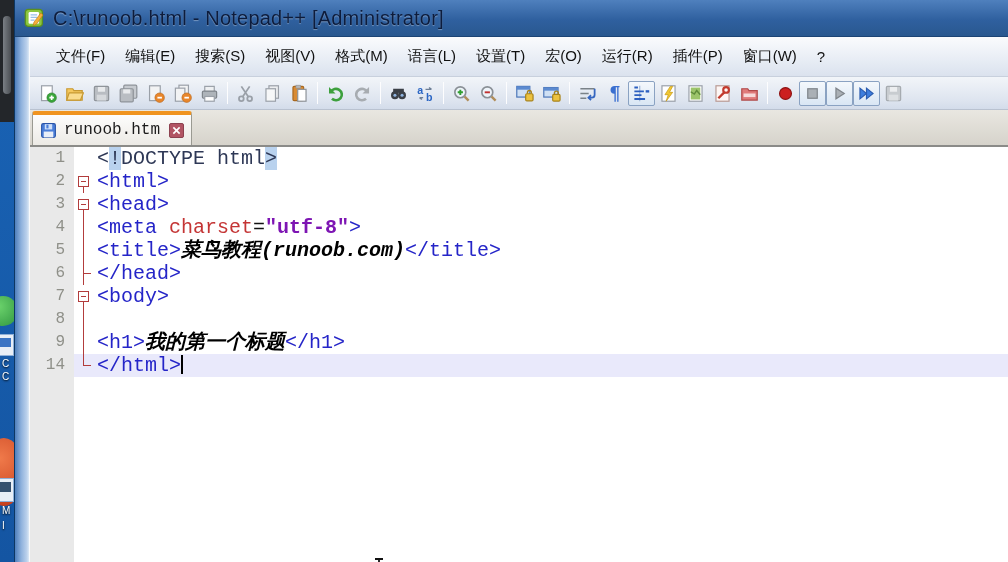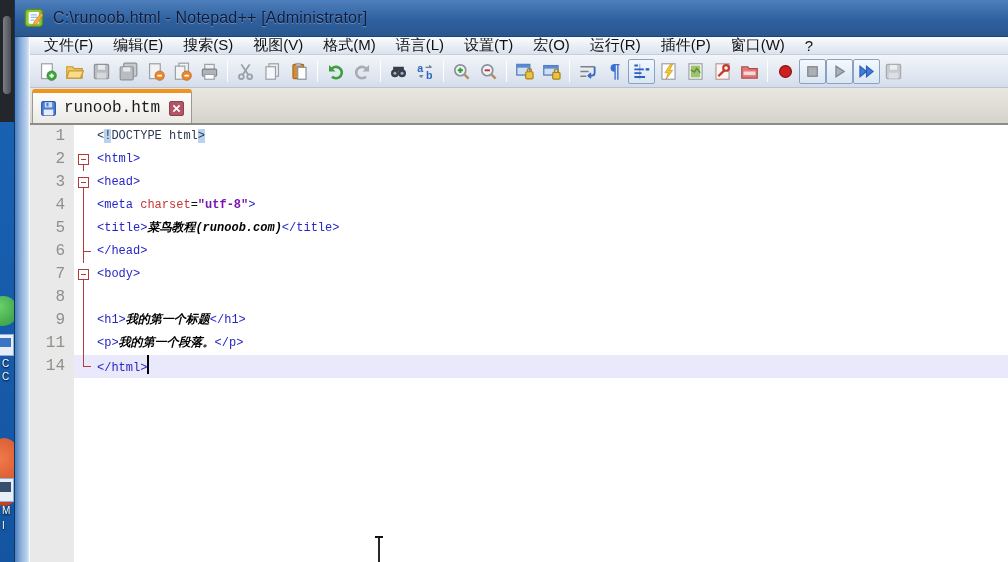--- a/index.html
+++ b/index.html
@@ -22,30 +22,30 @@
   .ico-red { left:-16px; top:438px; width:40px; height:68px; border-radius:50%;
              background:radial-gradient(circle at 40% 30%,#f07a4a,#c03818); }
   .ico-sq2 { left:-4px; top:478px; width:18px; height:24px; background:#e8eef6; border:1px solid #8fb0d8; }
   .ico-sq2 i { display:block; margin:3px 2px; height:10px; background:#35506e; }
 
   
   .win { position:absolute; left:15px; top:0; right:0; bottom:0; box-shadow:-1px 0 0 #0d3763; }
   .titlebar { height:37px; background:linear-gradient(180deg,#4f80bd,#2f609f 55%,#29588f);
               border-bottom:1px solid #1c4475; display:flex; align-items:center; padding-left:9px; }
   .titlebar .appico { width:21px; height:21px; margin-right:8px; flex:0 0 auto; }
-  .title-text { color:#0d1c3c; font-size:16px; letter-spacing:.2px;
+  .title-text { color:#0d1c3c; font-size:20px; letter-spacing:.2px;
                 text-shadow:0 1px 1px rgba(255,255,255,.35); white-space:nowrap; }
   .body-row { position:absolute; top:37px; left:0; right:0; bottom:0; display:flex; }
   .aeroborder { width:15px; background:linear-gradient(90deg,#4f7fbc,#8fb2dd 45%,#bcd2ec 85%,#dce9f6);
                 border-right:1px solid #f8fafc; }
   .content { flex:1; display:flex; flex-direction:column; background:#fff; min-width:0; }
 
   
-  .menubar { height:18px; background:linear-gradient(180deg,#fafbfd,#e4eaf3 70%,#dbe2ee);
-             border-bottom:1px solid #c8d0dd; display:flex; align-items:center; padding-left:4px; }
+  .menubar { height:40px; background:linear-gradient(180deg,#fafbfd,#e4eaf3 70%,#dbe2ee);
+             border-bottom:1px solid #c8d0dd; display:flex; align-items:center; padding-left:16px; }
   .menu-item { padding:4px 10px; font-size:15px; color:#111; white-space:nowrap; cursor:default; }
 
   
   .toolbar { height:33px; background:linear-gradient(180deg,#f2f5f9,#dde4ef 75%,#d3dcea);
              border-bottom:1px solid #b9c2d0; display:flex; align-items:center; padding-left:4px; }
   .tb-btn { width:27px; height:25px; display:flex; align-items:center; justify-content:center;
             border:1px solid transparent; border-radius:2px; }
   .tb-btn svg { width:19px; height:19px; }
   .tb-btn.framed { border:1px solid #8aa2c2; background:linear-gradient(180deg,#f4f8fc,#d9e6f4); }
   .tb-sep { width:1px; height:22px; background:#aab2c0; border-right:1px solid #fdfdfe; margin:0 4px; }
@@ -66,21 +66,21 @@
 
   
   .editor { flex:1; position:relative; background:#fff; overflow:hidden; }
   .gutter-bg { position:absolute; left:0; top:0; bottom:0; width:44px; background:#e9e9e9; }
   .rows { position:absolute; left:0; top:0; right:0; }
   .row { display:flex; height:23px; line-height:23px; }
   .ln { width:44px; flex:0 0 auto; text-align:right; padding-right:9px; color:#8f9089;
         font-family:"Liberation Mono","DejaVu Sans Mono",monospace; font-size:16px; }
   .fold { width:20px; flex:0 0 auto; position:relative; }
   .code { flex:1; padding-left:3px; font-family:"Liberation Mono","DejaVu Sans Mono",monospace;
-          font-size:12px; white-space:pre; color:#000; }
+          font-size:20px; white-space:pre; color:#000; }
   .row.cur .fold, .row.cur .code { background:#e9e9fb; }
   .seg.tag { color:#2525c8; }
   .seg.doc { color:#2e3856; }
   .seg.attr { color:#c43535; }
   .seg.val { color:#7d15b3; font-weight:bold; }
   .seg.eq { color:#111; }
   .seg.txt { color:#000; font-weight:bold;font-style:italic; }
   .seg.hl { background:#b9d2ee; }
   .caret { display:inline-block; width:2px; height:19px; background:#000; vertical-align:-3px; }
   
@@ -537,27 +537,20 @@
               </span>
               <span class="code"></span>
             </div>
             <div class="row">
               <span class="ln">9</span>
               <span class="fold">
                 <i class="fv-full"></i>
               </span>
               <span class="code"><span class="seg tag">&lt;h1&gt;</span><span class="seg txt">我的第一个标题</span><span class="seg tag">&lt;/h1&gt;</span></span>
             </div>
-            <div class="row">
-              <span class="ln">11</span>
-              <span class="fold">
-                <i class="fv-full"></i>
-              </span>
-              <span class="code"><span class="seg tag">&lt;p&gt;</span><span class="seg txt">我的第一个段落。</span><span class="seg tag">&lt;/p&gt;</span></span>
-            </div>
             <div class="row cur">
               <span class="ln">14</span>
               <span class="fold">
                 <i class="fv-top"></i>
                 <i class="ftick"></i>
               </span>
               <span class="code"><span class="seg tag">&lt;/html&gt;</span><span class="caret"></span></span>
             </div>
           </div>
         <svg class="ibeam" width="16" height="30">

